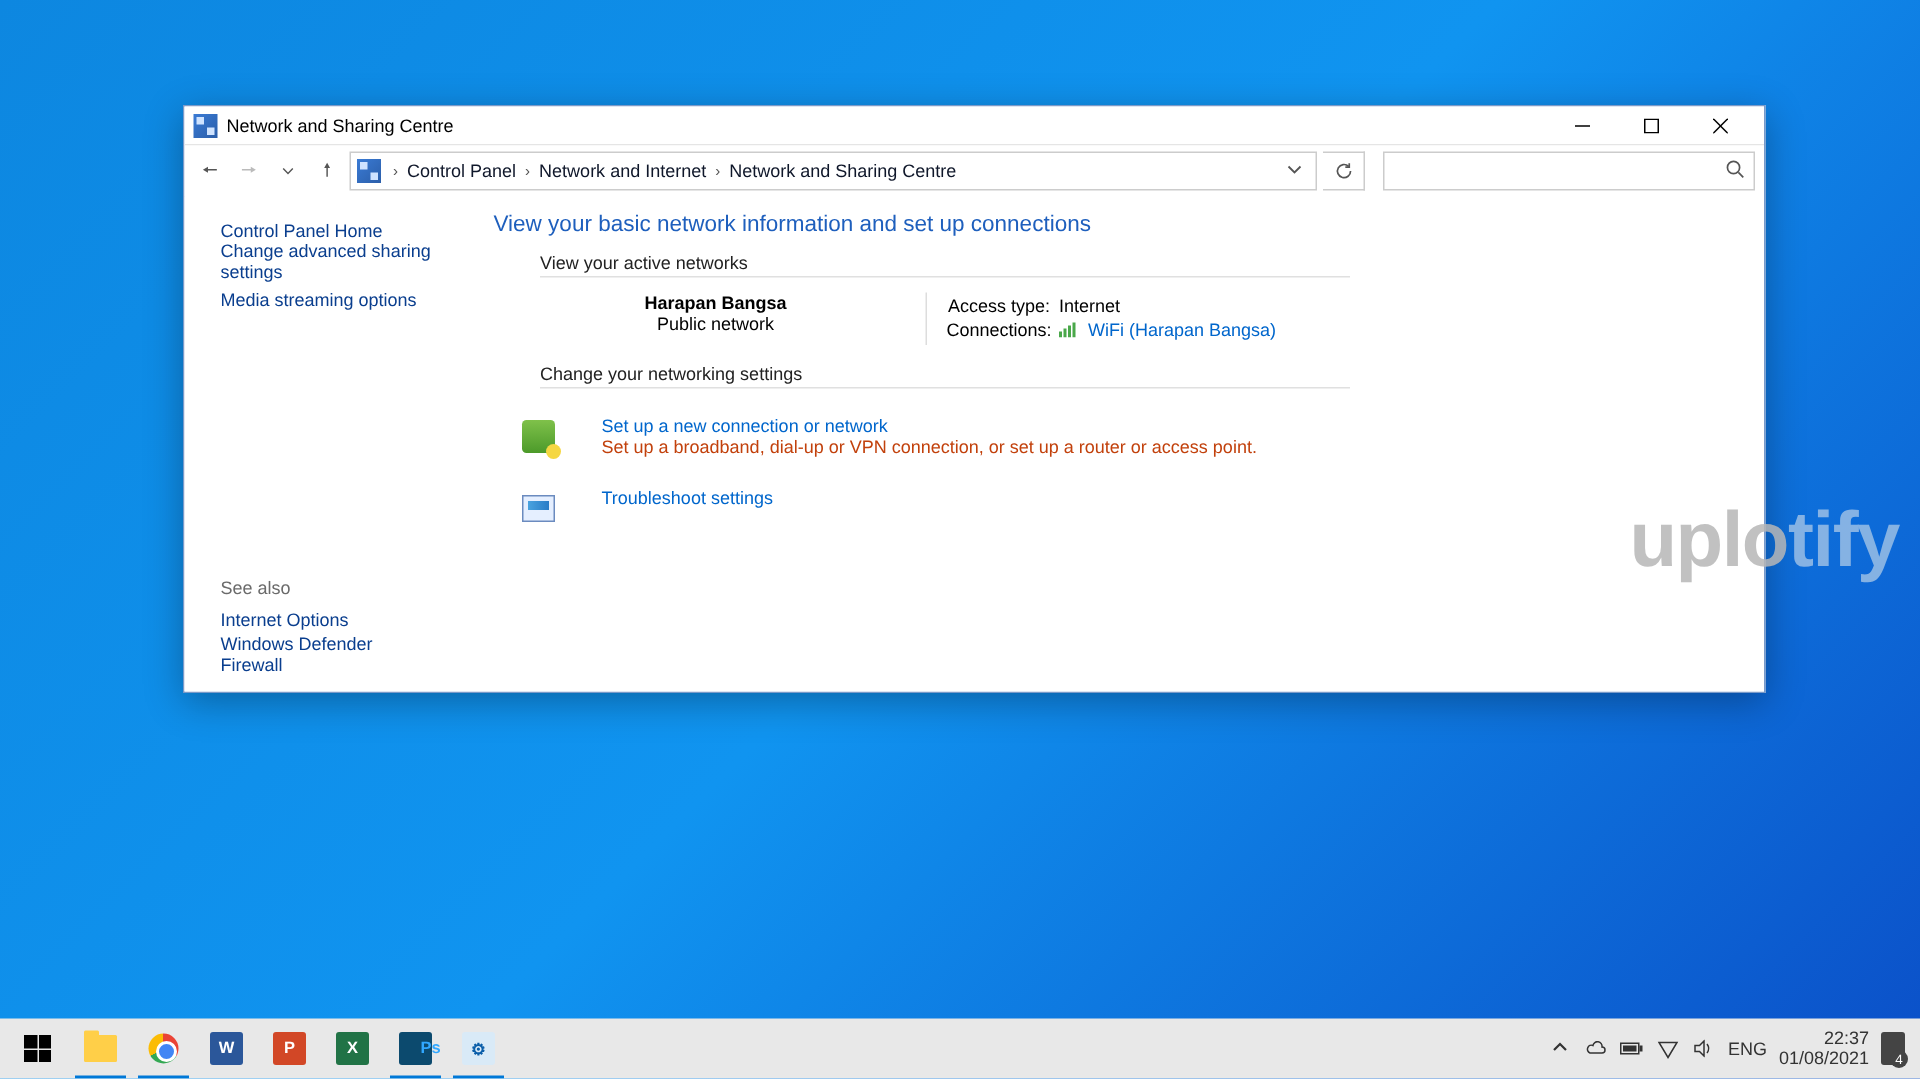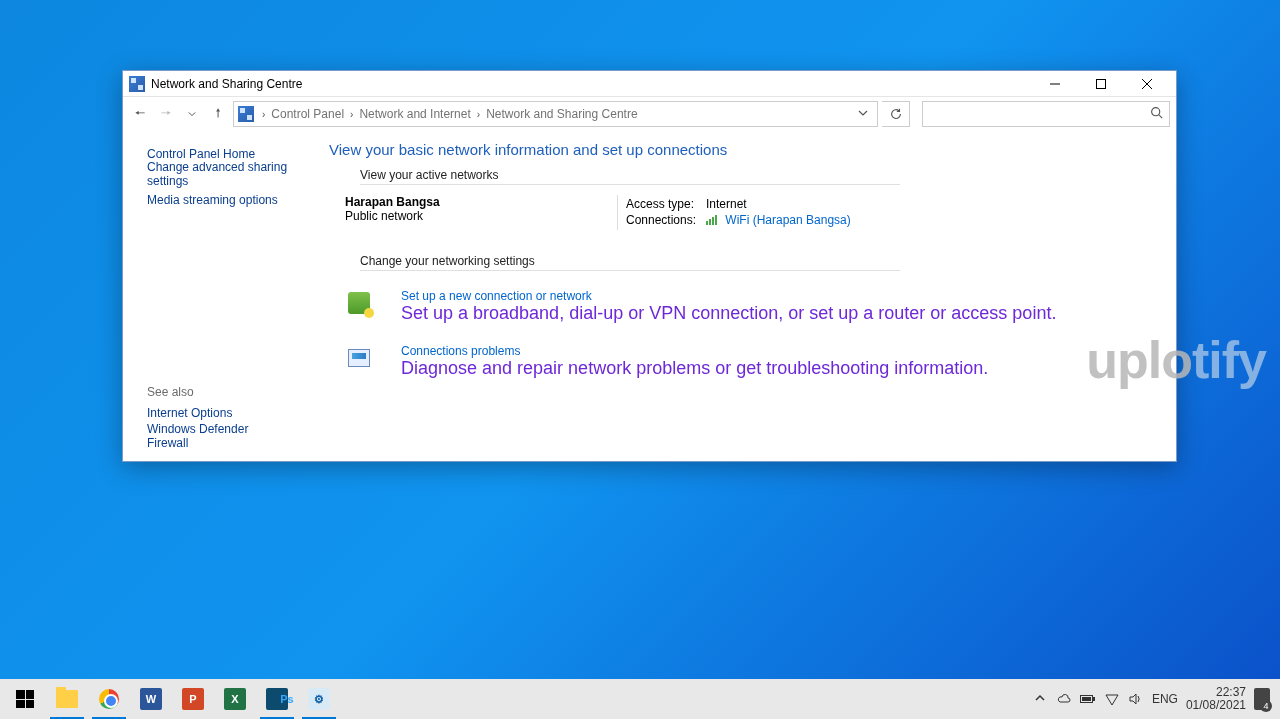--- a/index.html
+++ b/index.html
@@ -65,21 +65,21 @@
     flex: 1;
     height: 26px;
     border:1px solid #ccc;
     display:flex;
     align-items:center;
     padding:0 4px;
     gap:2px;
   }
   .addr-icon { width:16px;height:16px; margin-right:2px;}
   .bc-sep { margin:0 4px; color:#555; font-size:10px;}
-  .bc-item { color:#737373; font-size:12px; white-space:nowrap; }
+  .bc-item { color:#0f172a; font-size:12px; white-space:nowrap; }
   .addr-right { margin-left:auto; display:flex; align-items:center; }
   .addr-drop { width:20px; text-align:center; color:#555; }
   .refresh-box { width:28px; height:26px; border:1px solid #ccc; display:flex;align-items:center;justify-content:center; border-left:0;}
   .search-box { width: 248px; height:26px; border:1px solid #ccc; margin-left:8px; display:flex; align-items:center; padding:0 6px;}
   .search-box input { border:0; outline:0; flex:1; font-size:12px;}
   .search-box .mag { color:#555;}
   
   .content {
     flex:1;
     display:flex;
@@ -130,37 +130,38 @@
     color:#222; font-size:12px;
     border-bottom:1px solid #e0e0e0;
     padding-bottom:2px;
     margin-bottom:10px;
     width: 540px;
     margin-left: 31px;
   }
   .active-net {
     display:flex;
     width:540px;
-    margin-bottom: 24px;
+    margin-bottom: 12px;
+    text-align: center;
   }
   .an-left { width:280px; padding-left:16px; position:relative;}
   .an-left .name { font-weight:600; font-size:12px;}
   .an-left .type { font-size:12px;}
   .an-divider { width:1px; background:#ddd; margin:0 8px;}
   .an-right { flex:1;}
   .an-row { display:flex; margin:2px 0;}
   .an-row .k { width:80px;}
   .an-row .v { }
   .link-blue { color:#0066cc; }
   .sig-icon { display:inline-block; width:14px; vertical-align:middle; margin-right:2px;}
   
   .settings-item { display:flex; margin: 8px 0 12px 16px; gap:28px;}
   .settings-item .ico { width:28px;height:28px; display:flex;align-items:center;justify-content:center;}
   .settings-item .txt .t { color:#0066cc; font-size:12px;}
-  .settings-item .txt .d { font-size:18px; color:#6d28d9;}
+  .settings-item .txt .d { font-size:12px; color:#c2410c;}
   .ico-setup {
     width:22px;height:22px;
     background: linear-gradient(#7fc14a,#4c9a2a);
     border-radius:3px;
     position:relative;
   }
   .ico-setup::after { content:""; position:absolute; right:-4px; bottom:-4px; width:10px;height:10px; background:#f5d742; border-radius:50%;}
   .ico-trouble {
     width:22px;height:18px; border:1px solid #6b8bbf; background:#e5efff;
     position:relative;
@@ -330,22 +331,21 @@
         <div class="txt">
           <div class="t">Set up a new connection or network</div>
           <div class="d">Set up a broadband, dial-up or VPN connection, or set up a router or access point.</div>
         </div>
       </div>
       <div class="settings-item">
         <div class="ico">
             <div class="ico-trouble"></div>
           </div>
         <div class="txt">
-          <div class="t">Connections problems</div>
-          <div class="d">Diagnose and repair network problems or get troubleshooting information.</div>
+          <div class="t">Troubleshoot settings</div>
         </div>
       </div>
     </div>
   </div>
 </div>
 
 <div class="watermark">
   <span>uplo</span><span class="accent">tify</span>
 </div>
 

